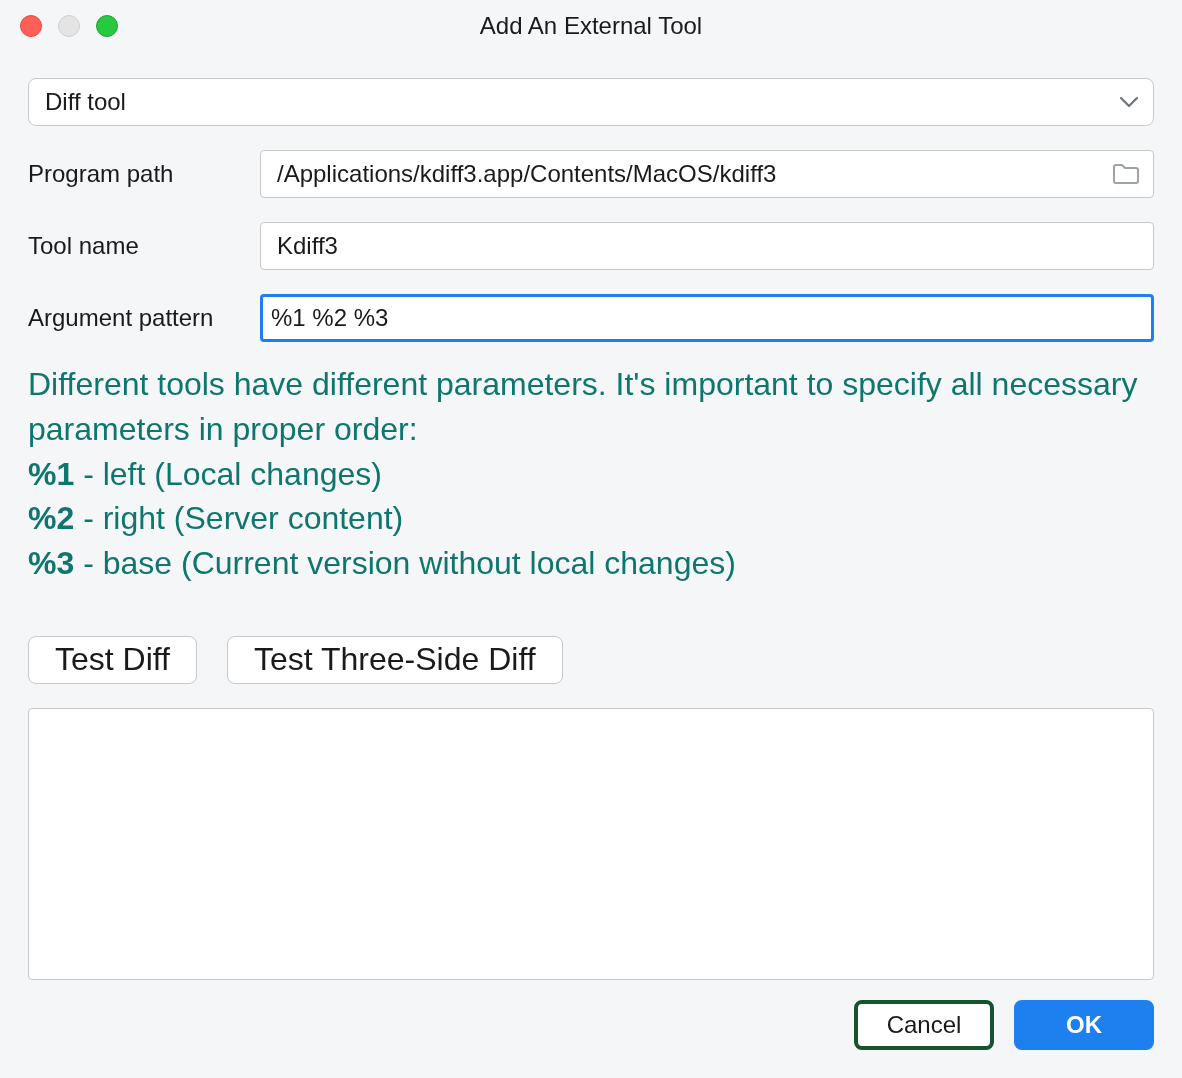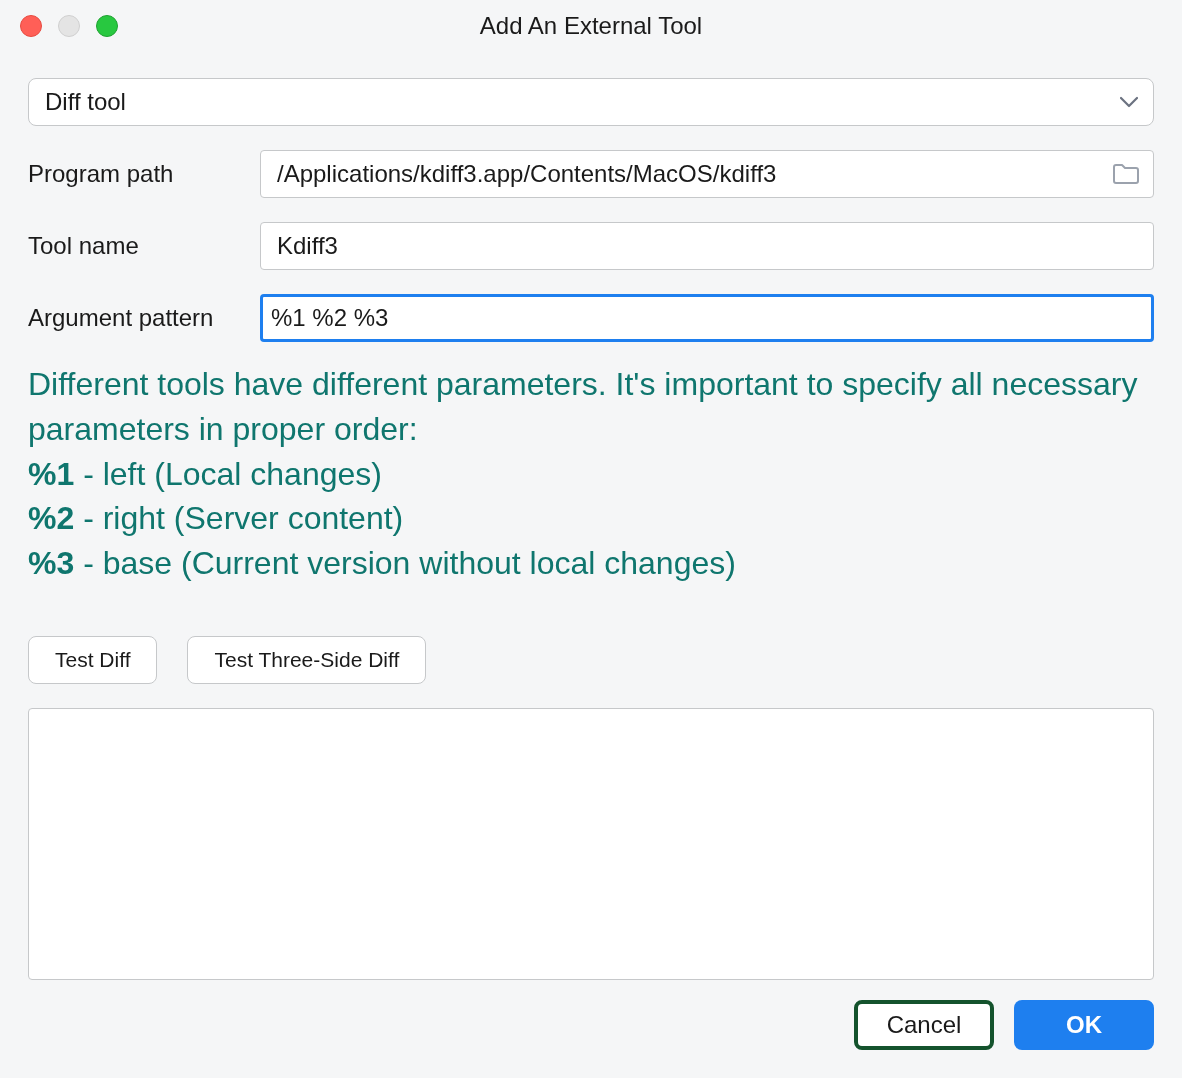--- a/index.html
+++ b/index.html
@@ -140,21 +140,21 @@
   display: flex;
   gap: 30px;
   margin-bottom: 24px;
 }
 .btn {
   height: 48px;
   border: 1px solid #c6c8ca;
   border-radius: 8px;
   background: #fff;
   padding: 0 26px;
-  font-size: 21px;
+  font-size: 32px;
   color: #1a1a1a;
   cursor: pointer;
   font-family: inherit;
 }
 .output-area {
   flex: 1;
   border: 1px solid #c6c8ca;
   border-radius: 4px;
   background: #fff;
   margin-bottom: 20px;

